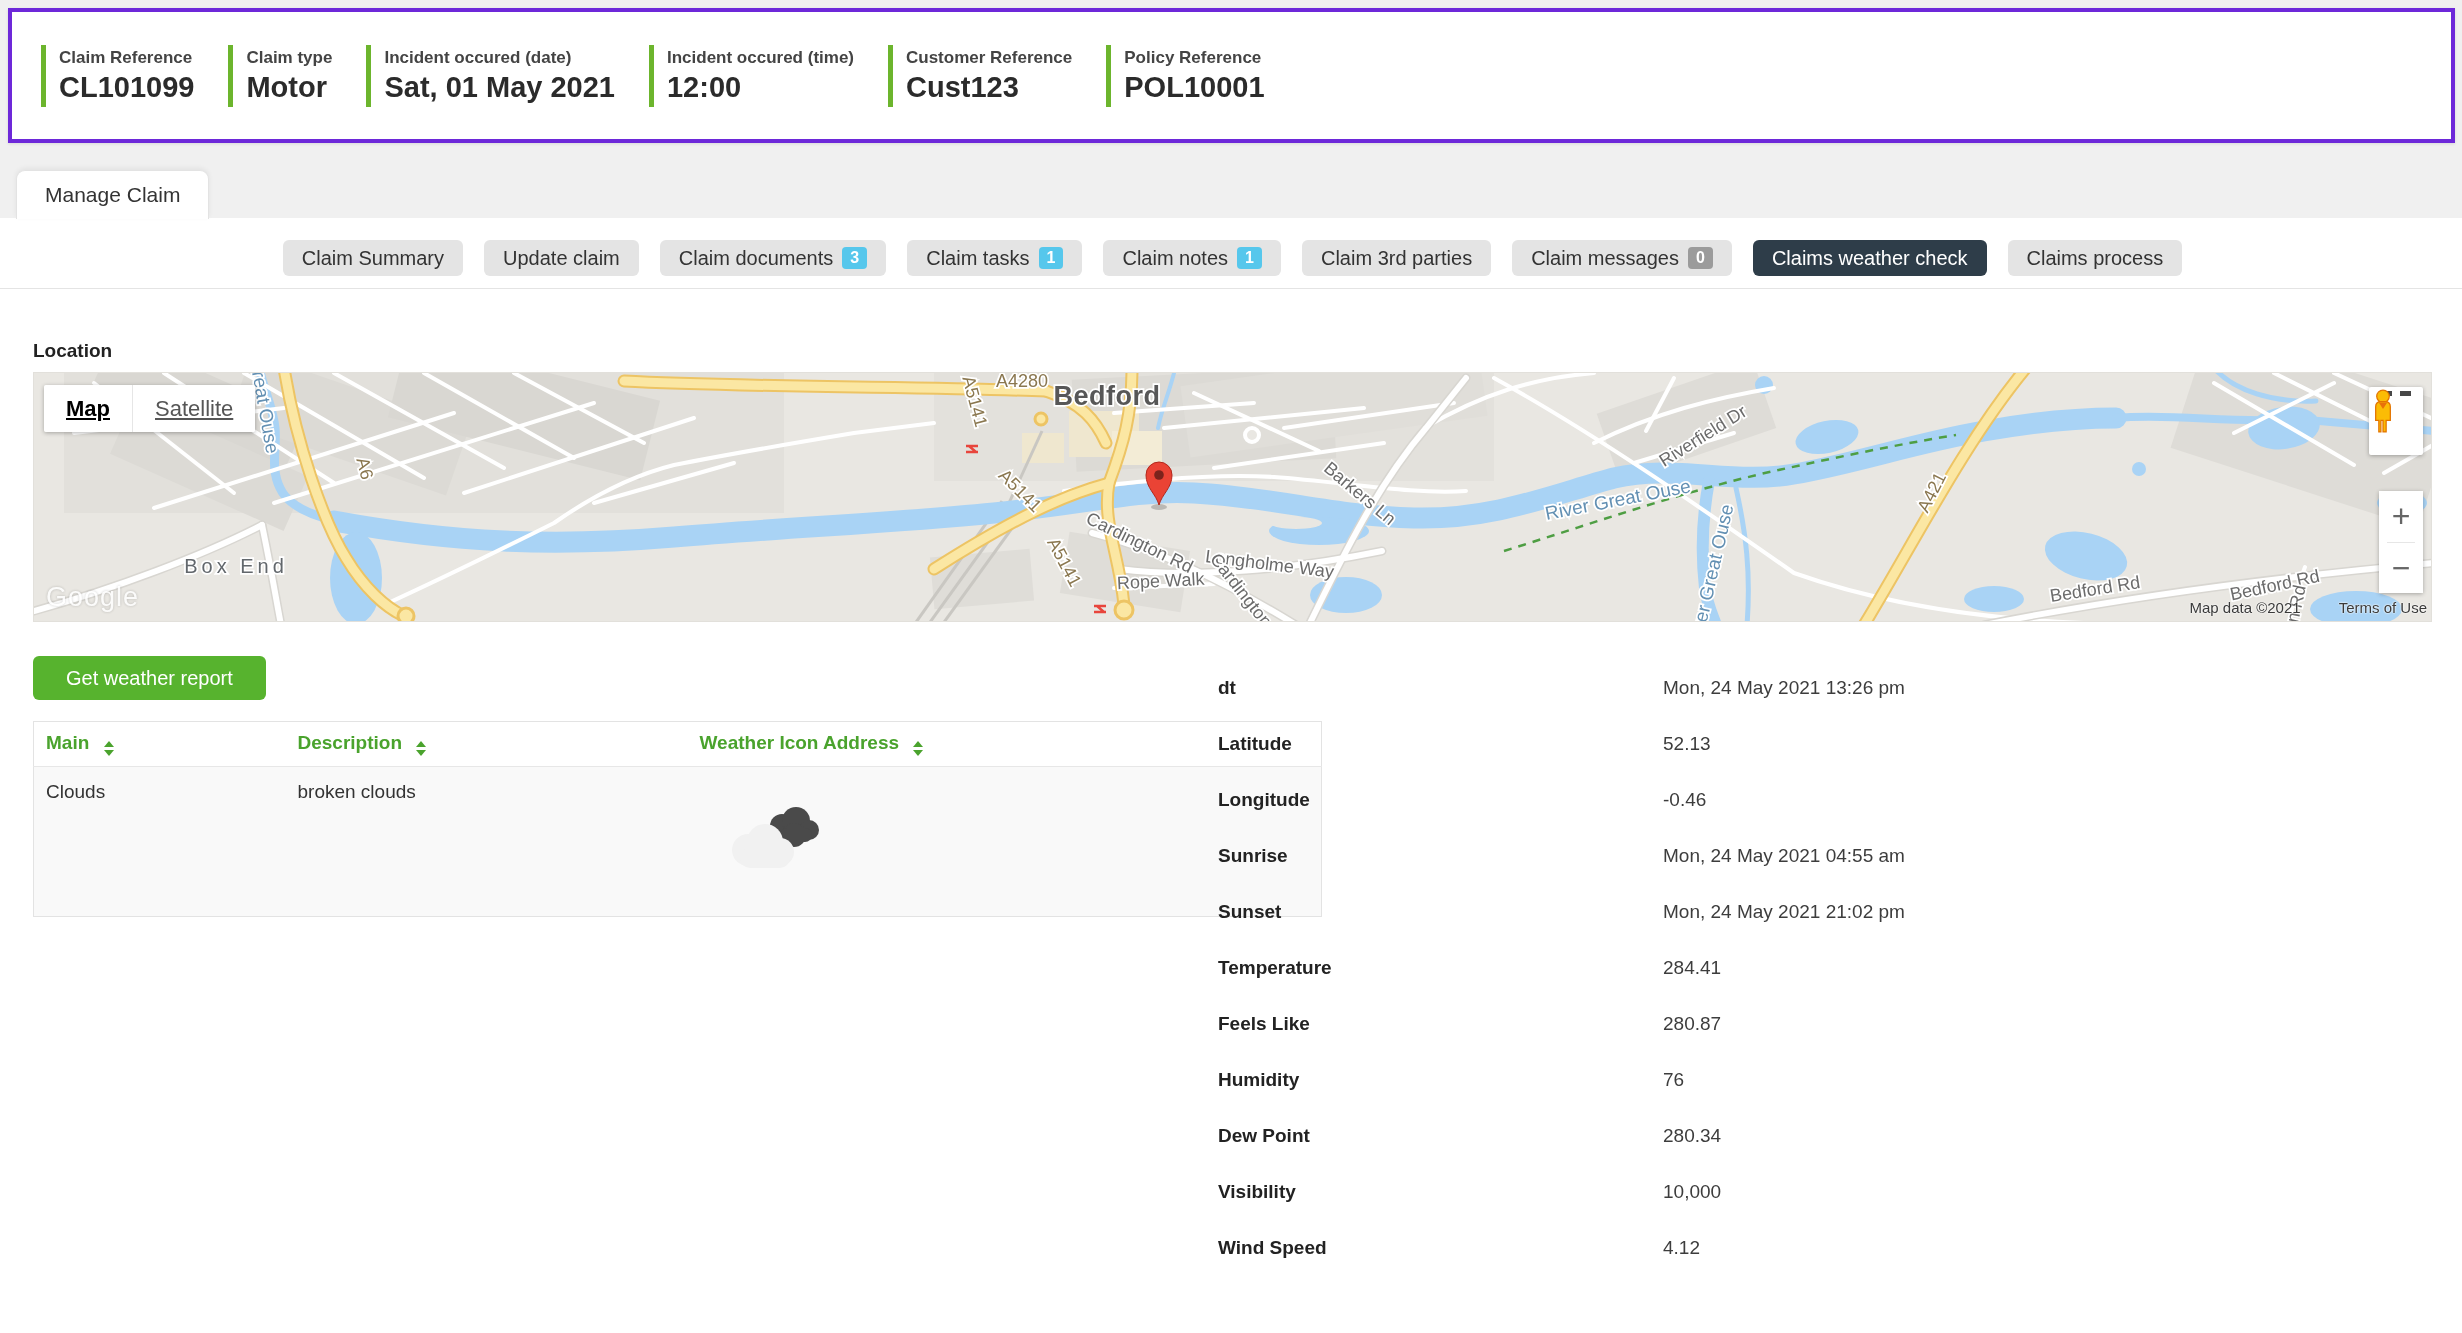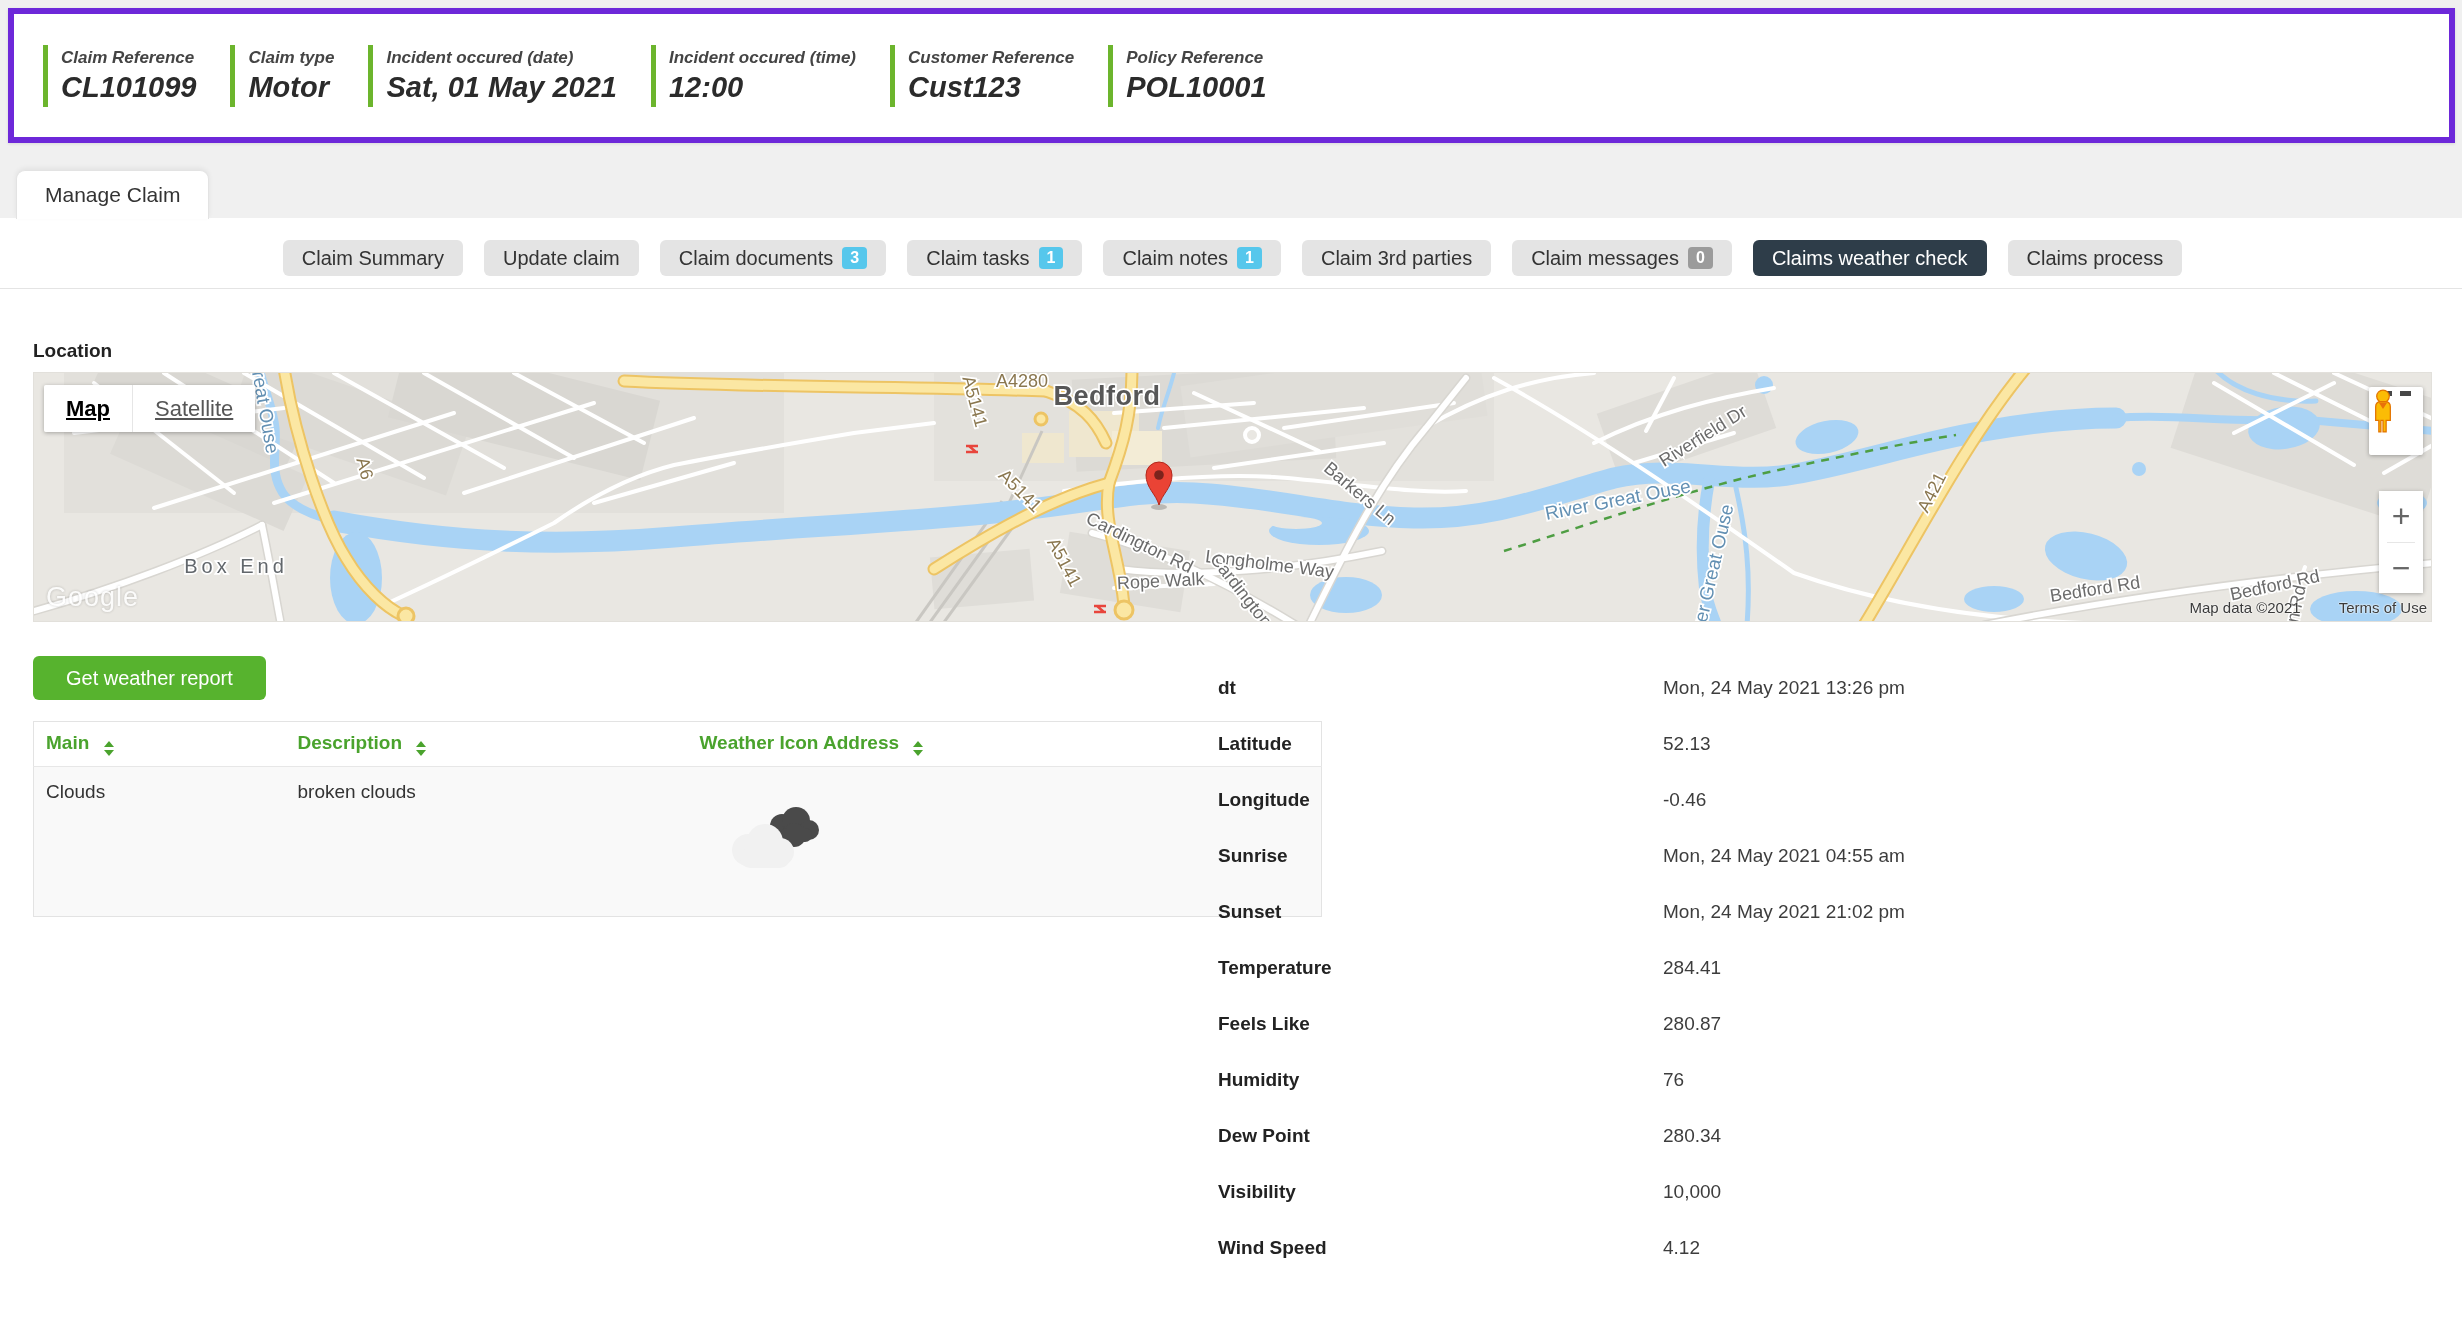--- a/index.html
+++ b/index.html
@@ -1,22 +1,22 @@
 <!DOCTYPE html>
 <html><head>
 <meta charset="utf-8">
 <style>
   * { margin:0; padding:0; box-sizing:border-box; }
   html,body { background:#f0f0f0; font-family:"Liberation Sans","DejaVu Sans",sans-serif; }
   #app { position:relative; width:2462px; height:1333px; overflow:hidden; background:#f0f0f0; }
 
   
-  .summary-card { margin:8px 7px 0 8px; background:#fff; border:6px solid #6d28d9;
+  .summary-card { margin:8px 7px 0 8px; background:#fff; border:4px solid #6d28d9;
     box-shadow:0 1px 3px rgba(0,0,0,.10); height:135px; display:flex; align-items:center;
-    padding:0 0 0 29px; gap:34px;font-style:italic; }
+    padding:0 0 0 29px; gap:34px; }
   .stat { border-left:5px solid #6cb52d; padding-left:13px; display:flex; flex-direction:column;
     justify-content:center; height:62px; }
   .stat .lab { font-size:17px; font-weight:700; color:#444; }
   .stat .val { font-size:29px; font-weight:700; color:#2b2b2b; margin-top:3px; }
 
   
   .main-tab { position:relative; margin:27px 0 0 16px; display:inline-block; background:#fff;
     border:1px solid #e3e3e3; border-bottom:none; border-radius:9px 9px 0 0; padding:12px 28px;
     font-size:21px; color:#333; box-shadow:0 -2px 5px rgba(0,0,0,.06); z-index:2; }
   .panel { position:relative; background:#fff; width:2462px; min-height:1118px; margin-top:-1px; z-index:1; }

